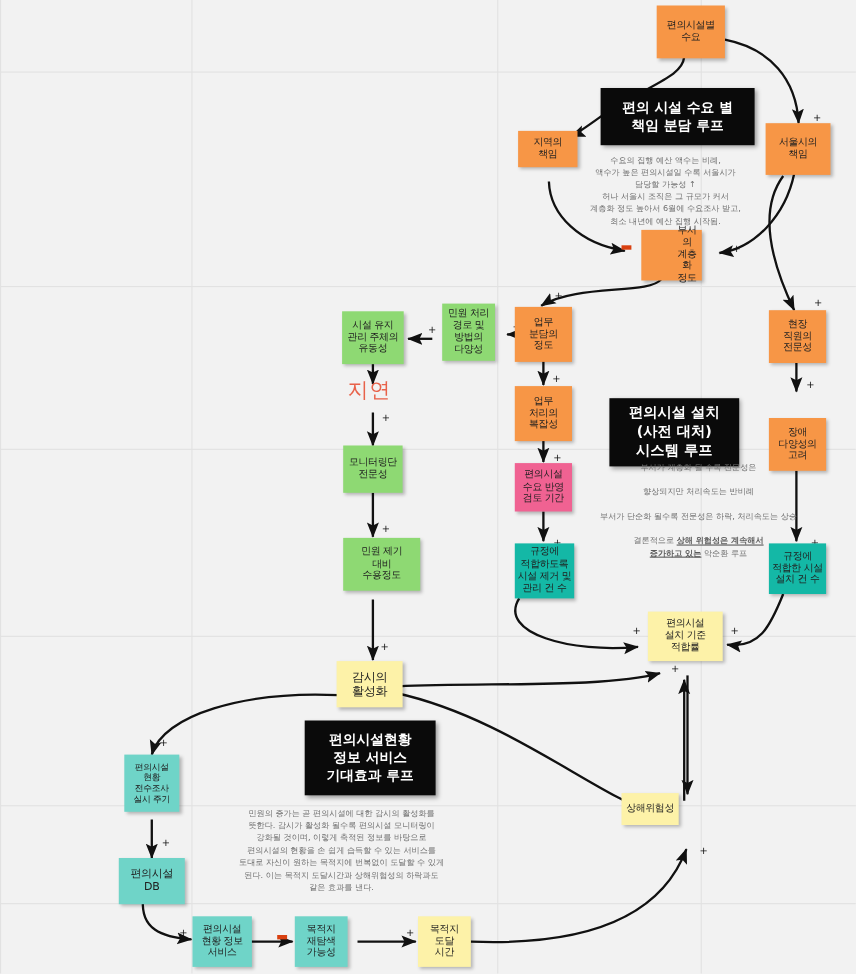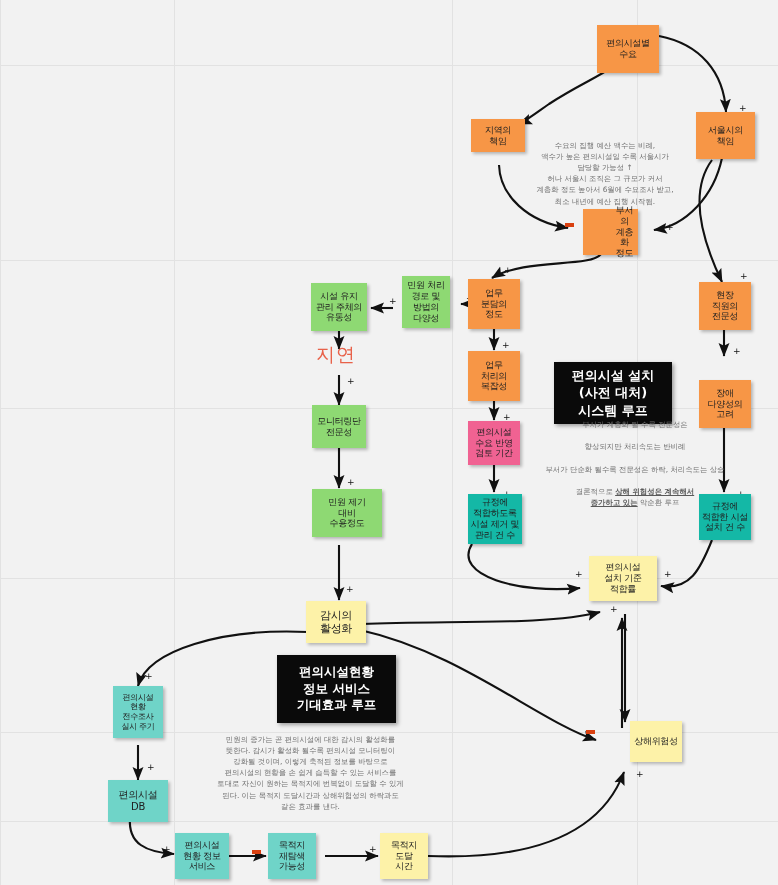--- a/index.html
+++ b/index.html
@@ -181,21 +181,21 @@
   <div class="minus" style="left:252px;top:850px;"></div>
   <div class="sign" style="left:369px;top:845px;">+</div>
   <div class="sign" style="left:575px;top:570px;">+</div>
   <div class="sign" style="left:664px;top:570px;">+</div>
   <div class="sign" style="left:610px;top:605px;">+</div>
   <div class="sign" style="left:636px;top:770px;">+</div>
   <div class="minus" style="left:586px;top:730px;"></div>
 
   <div class="delay-label" style="left:316px;top:342px;">지연</div>
 
-  <div class="node n-orange" style="left:597px;top:5px;width:62px;height:48px;margin-top:20px;">편의시설별
+  <div class="node n-orange" style="left:597px;top:5px;width:62px;height:48px;">편의시설별
 수요</div>
   <div class="node n-orange" style="left:696px;top:112px;width:59px;height:47px;">서울시의
 책임</div>
   <div class="node n-orange" style="left:471px;top:119px;width:54px;height:33px;">지역의
 책임</div>
   <div class="node n-orange" style="left:583px;top:209px;width:55px;height:46px;padding-left:30px;">부서의
 계층화
 정도</div>
   <div class="node n-orange" style="left:468px;top:279px;width:52px;height:50px;">업무
 분담의
@@ -229,37 +229,39 @@
   <div class="node n-green" style="left:312px;top:405px;width:54px;height:43px;">모니터링단
 전문성</div>
   <div class="node n-green" style="left:312px;top:489px;width:70px;height:48px;">민원 제기
 대비
 수용정도</div>
   <div class="node n-yellow" style="left:306px;top:601px;width:60px;height:42px;font-size:11px;">감시의
 활성화</div>
   <div class="node n-yellow" style="left:589px;top:556px;width:68px;height:45px;">편의시설
 설치 기준
 적합률</div>
-  <div class="node n-yellow" style="left:630px;top:721px;width:52px;height:41px;">상해위험성</div>
+  <div class="node n-yellow" style="left:565px;top:721px;width:52px;height:29px;">상해위험성</div>
   <div class="node n-teal" style="left:113px;top:686px;width:50px;height:52px;font-size:8px;">편의시설
 현황
 전수조사
 실시 주기</div>
   <div class="node n-teal" style="left:108px;top:780px;width:60px;height:42px;font-size:10px;">편의시설
 DB</div>
   <div class="node n-teal" style="left:175px;top:833px;width:54px;height:46px;">편의시설
 현황 정보
 서비스</div>
   <div class="node n-teal" style="left:268px;top:833px;width:48px;height:46px;">목적지
 재탐색
 가능성</div>
   <div class="node n-yellow" style="left:380px;top:833px;width:48px;height:46px;">목적지
 도달
 시간</div>
 
+  <div class="loop-title" style="left:546px;top:80px;width:140px;height:52px;font-size:12.5px;">편의 시설 수요 별
+책임 분담 루프</div>
   <div class="loop-desc" style="left:505px;top:140px;width:200px;">수요의 집행 예산 액수는 비례,
 액수가 높은 편의시설일 수록 서울시가
 담당할 가능성 ↑
 허나 서울시 조직은 그 규모가 커서
 계층화 정도 높아서 6월에 수요조사 받고,
 최소 내년에 예산 집행 시작됨.</div>
 
   <div class="loop-title" style="left:554px;top:362px;width:118px;height:62px;font-size:13px;">편의시설 설치
 (사전 대처)
 시스템 루프</div>

